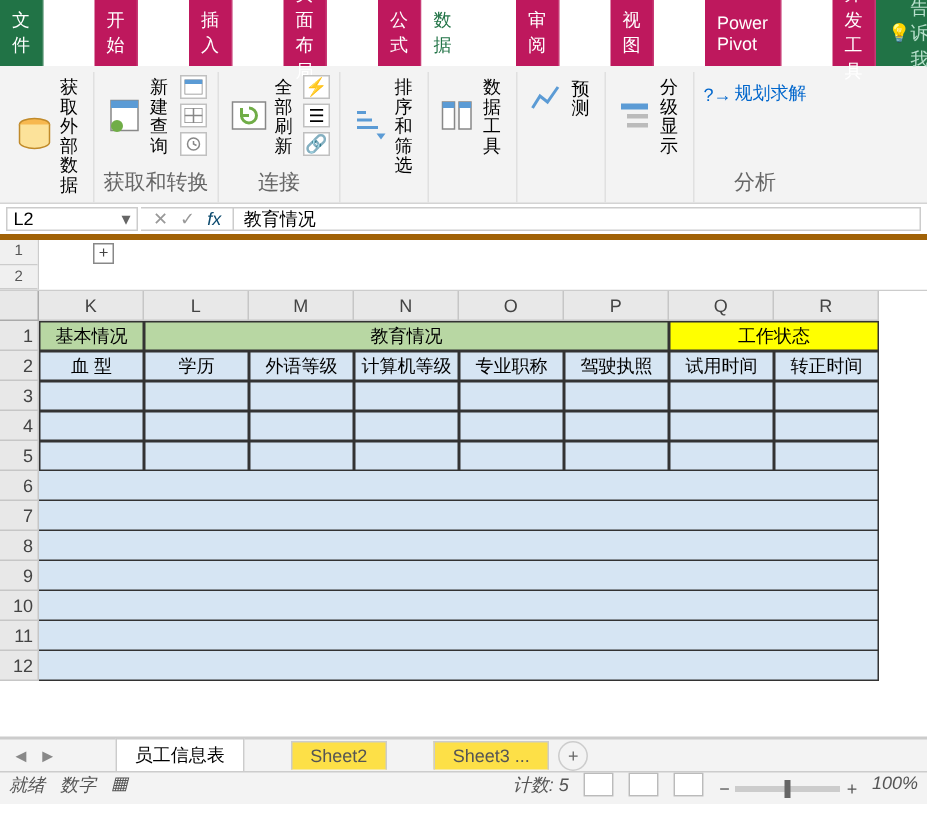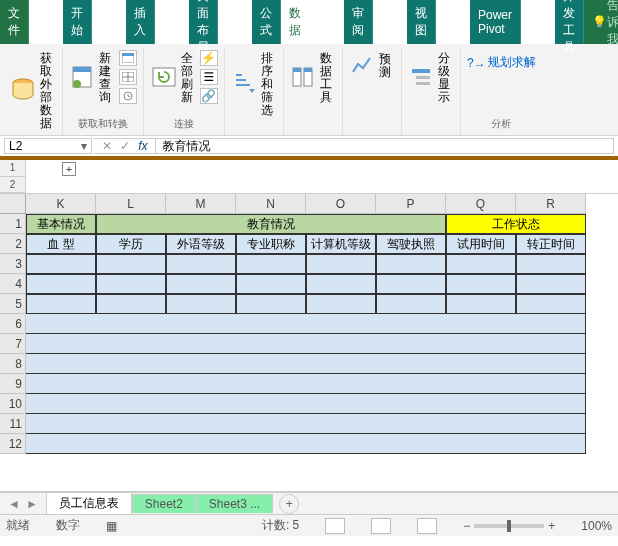--- a/index.html
+++ b/index.html
@@ -1,31 +1,31 @@
 <!DOCTYPE html>
 <html><head>
 <meta charset="utf-8">
 <style>
 *{box-sizing:border-box;margin:0;padding:0;font-family:"Microsoft YaHei",Arial,sans-serif;font-size:12px;}
 body{background:#fff;width:618px;height:546px;overflow:hidden;position:relative;user-select:none;}
 
 .titlebar{height:44px;background:#fff;display:flex;align-items:stretch;}
 .tab{padding:0 8px;display:flex;align-items:center;color:#fff;background:#217346;border-right:1px solid rgba(255,255,255,0.15);cursor:pointer;}
 .tab.file{background:#217346;}
-.tab.dark{background:#0f766e;margin-left:34px;}
+.tab.dark{background:#be185d;margin-left:34px;}
 .tab.active{background:#fff;color:#217346;}
 .tab.tell{background:#217346;color:#b8e0cc;}
 .tab.share{background:#0b5a36;margin-left:auto;}
 .titlebar .fill{flex:1;background:#217346;}
 
 .ribbon{height:92px;background:#f3f3f3;border-bottom:1px solid #d4d4d4;display:flex;padding:4px 4px 0 4px;}
 .grp{display:flex;flex-direction:column;align-items:center;padding:0 6px;border-right:1px solid #e0e0e0;}
 .grp:last-child{border-right:none;}
 .grp-body{flex:1;display:flex;align-items:flex-start;gap:4px;}
-.grp-label{font-size:10px;color:#666;padding:2px 0 4px 0;font-family:Liberation Serif, serif;}
+.grp-label{font-size:14px;color:#666;padding:2px 0 4px 0;font-family:Liberation Serif, serif;}
 .big-btn{display:flex;flex-direction:row;align-items:center;width:46px;padding-top:2px;cursor:pointer;}
 .big-btn .ic{width:30px;height:30px;display:flex;align-items:center;justify-content:center;}
 .big-btn .lbl{text-align:center;line-height:13px;margin-top:2px;}
 .mini-col{display:flex;flex-direction:column;gap:3px;margin-top:2px;}
 .mini{width:18px;height:16px;background:#fff;border:1px solid #c0c0c0;display:flex;align-items:center;justify-content:center;}
 .fxlink{color:#0066cc;display:flex;align-items:center;gap:2px;cursor:pointer;}
 svg{display:block;}
 
 .fxbar{height:24px;display:flex;align-items:stretch;border-bottom:4px solid #a16207;}
 .namebox{width:88px;border:1px solid #ccc;margin:2px 2px 2px 4px;display:flex;align-items:center;padding:0 4px;background:#fff;}
@@ -48,25 +48,25 @@
 .corner{background:#e8e8e8;border-right:1px solid #aaa;border-bottom:1px solid #aaa;}
 .cell{background:#fff;}
 .hdr1{background:#b8d7a3 !important;font-weight:normal;border:1px solid #333 !important;}
 .hdr1y{background:#ffff00 !important;border:1px solid #333 !important;}
 .hdr2{background:#d6e5f3 !important;border:1px solid #333 !important;}
 .databox{background:#d6e5f3 !important;border:1px solid #333 !important;}
 .bluewide{background:#d6e5f3 !important;border-right:1px solid #333 !important;border-bottom:1px solid #333 !important;}
 
 .sheets{height:22px;display:flex;align-items:center;background:#f3f3f3;border-top:1px solid #ccc;}
 .sheets .nav{display:flex;gap:6px;padding:0 8px;color:#888;}
-.sheet{padding:2px 12px;border:1px solid #ccc;border-bottom:none;background:#fff;margin-top:-1px;cursor:pointer;}
-.sheet.inactive{background:#86efac;color:#555;}
+.sheet{padding:2px 12px;border:1px solid #ccc;border-bottom:none;background:#fff;margin-top:-1px;cursor:pointer;margin-left:31px;}
+.sheet.inactive{background:#fde047;color:#555;}
 .addsheet{width:20px;height:20px;border:1px solid #ccc;border-radius:10px;display:flex;align-items:center;justify-content:center;margin-left:6px;color:#666;}
 
-.status{height:22px;background:#f3f3f3;display:flex;align-items:center;padding:0 6px;gap:26px;color:#555;border-top:1px solid #ccc;}
+.status{height:22px;background:#f3f3f3;display:flex;padding:0 6px;gap:10px;color:#555;border-top:1px solid #ccc;font-style:italic;}
 .status .spacer{flex:1;}
 .viewbtn{width:20px;height:16px;border:1px solid #bbb;background:#fff;}
 .zoom{display:flex;align-items:center;gap:4px;}
 .zoom .track{width:70px;height:4px;background:#ccc;position:relative;}
 .zoom .thumb{position:absolute;left:33px;top:-4px;width:4px;height:12px;background:#666;}
 </style>
 </head>
 <body>
 
 <div class="titlebar">
@@ -263,22 +263,22 @@
 
   <div class="rowhdr">1</div>
   <div class="cell hdr1">基本情况</div>
   <div class="cell hdr1" style="grid-column:span 5">教育情况</div>
   <div class="cell hdr1y" style="grid-column:span 2">工作状态</div>
 
   <div class="rowhdr">2</div>
   <div class="cell hdr2">血   型</div>
   <div class="cell hdr2">学历</div>
   <div class="cell hdr2">外语等级</div>
+  <div class="cell hdr2">计算机等级</div>
   <div class="cell hdr2">专业职称</div>
-  <div class="cell hdr2">计算机等级</div>
   <div class="cell hdr2">驾驶执照</div>
   <div class="cell hdr2">试用时间</div>
   <div class="cell hdr2">转正时间</div>
 
   <div class="rowhdr">3</div>
   <div class="cell databox"></div>
       <div class="cell databox"></div>
       <div class="cell databox"></div>
       <div class="cell databox"></div>
       <div class="cell databox"></div>

